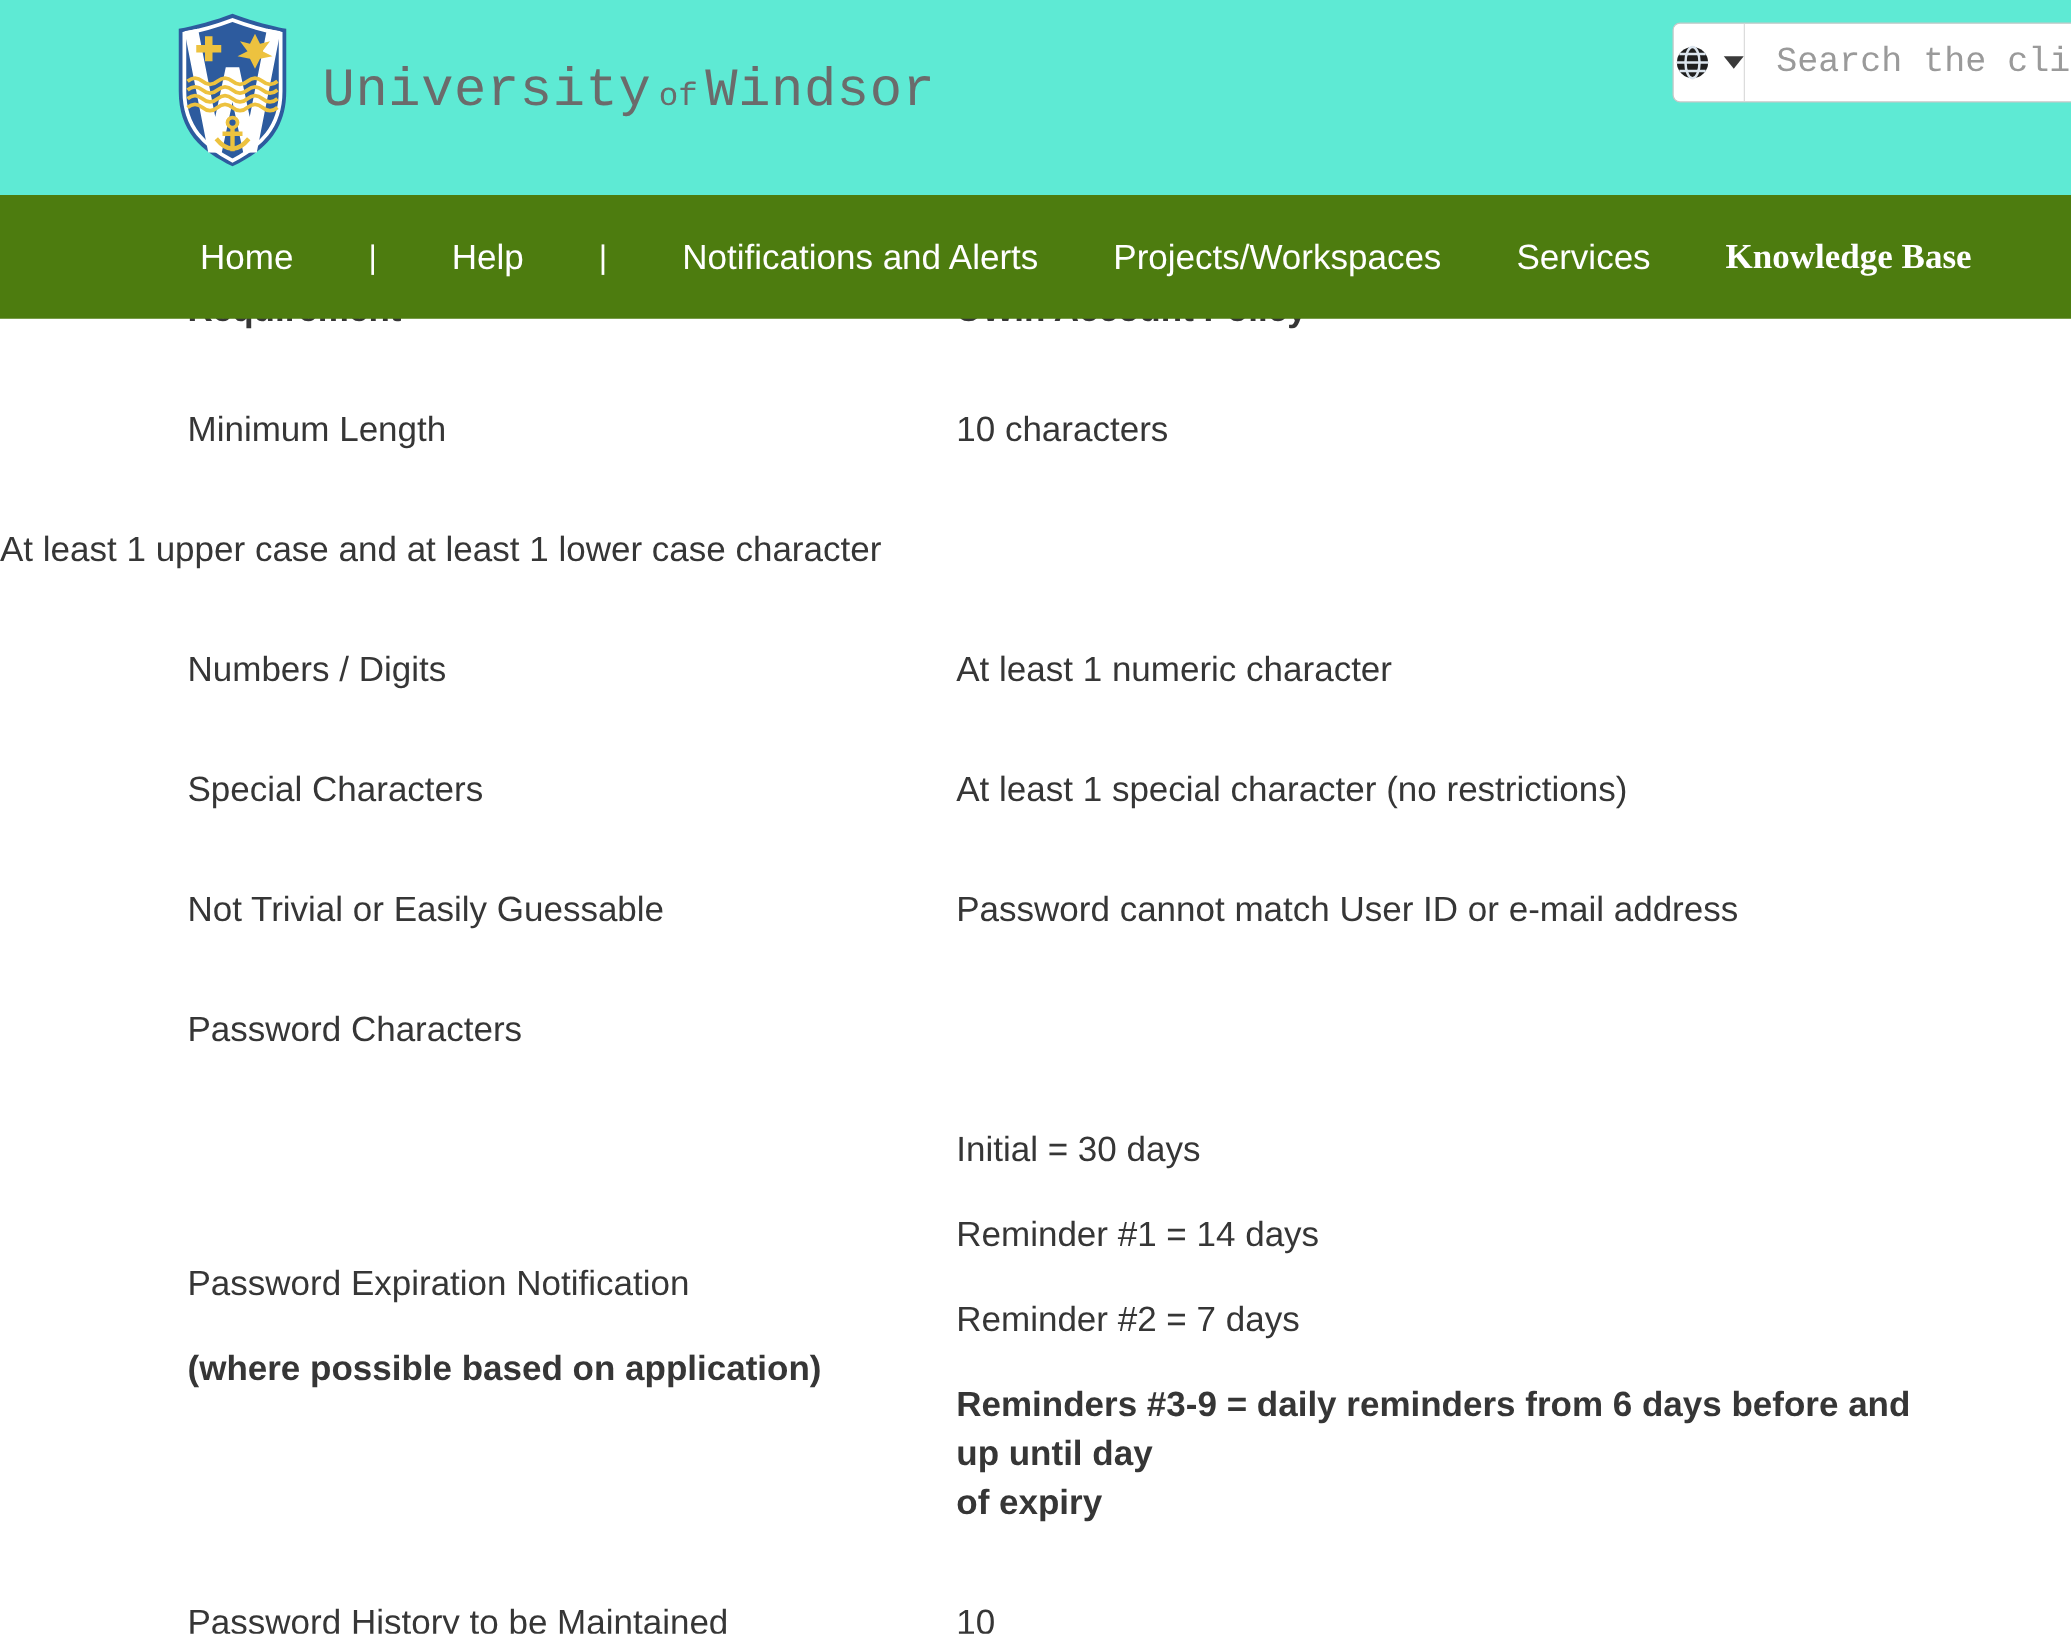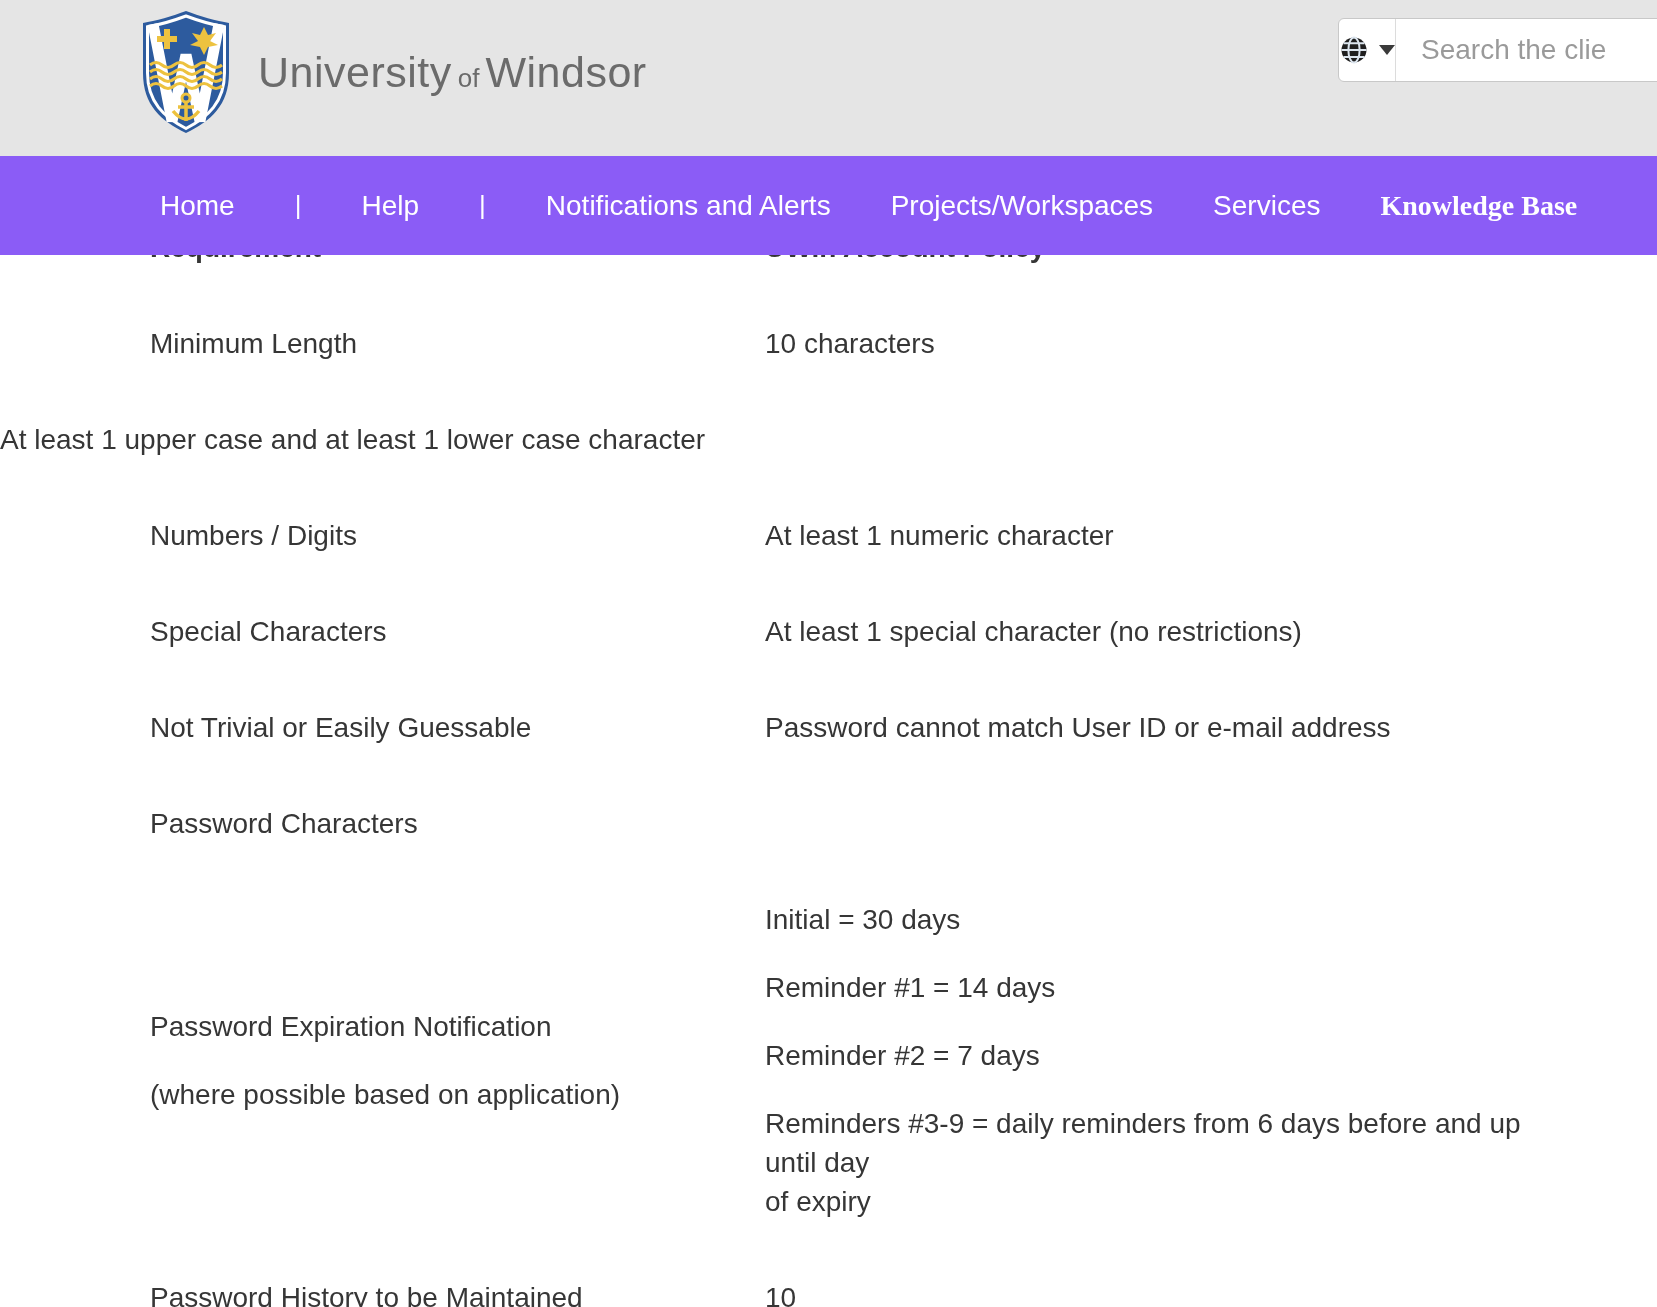--- a/index.html
+++ b/index.html
@@ -8,22 +8,23 @@
     position: relative;
     overflow: hidden;
     background: #ffffff;
     font-family: "Liberation Sans", sans-serif;
   }
 
   
   .topbar {
     position: absolute; top: 0; left: 0;
     width: 100%; height: 156px;
-    background: #e5e5e5;
+    background: #5eead4;
     z-index: 2;
+    font-family: Liberation Mono, monospace;
   }
   .brand {
     position: absolute; left: 140px; top: 9px;
     display: flex; align-items: center; gap: 26px;
     cursor: pointer;
   }
   .wordmark { display: flex; align-items: baseline; color: #6b6b6b; }
   .wm-big { font-size: 43px; letter-spacing: 0.5px; }
   .wm-of  { font-size: 26px; margin: 0 6px; }
 
@@ -52,21 +53,21 @@
     border: none; outline: none; background: transparent;
     font-family: inherit; font-size: 28px; color: #363636;
     padding-left: 25px;
   }
   .searchbox input::placeholder { color: #9a9a9a; }
 
   
   .nav {
     position: absolute; top: 156px; left: 0;
     width: 100%; height: 99px;
-    background: #8b5cf6;
+    background: #4d7c0f;
     z-index: 2;
     display: flex; align-items: center; gap: 60px;
     padding-left: 160px;
     white-space: nowrap;
   }
   .nav .navlink {
     color: #ffffff; font-size: 28px; text-decoration: none; cursor: pointer;
   }
   .nav .sep { color: #ffffff; font-size: 26px; }
   .nav .bold { font-weight: 700; font-family: Liberation Serif, serif; }
@@ -77,21 +78,21 @@
     z-index: 1;
     color: #363636; font-size: 28px; line-height: 39px;
   }
   .row { display: flex; }
   .cell { padding: 28px 0 29px; }
   .cell.l { margin-left: 150px; width: 615px; }
   .cell.r { width: 800px; }
   .header-row { font-weight: 700; }
   .tall .cell { display: flex; flex-direction: column; justify-content: center; }
   .tall p { margin: 0 0 29px; }
-  .tall p:last-child { margin-bottom: 0; }
+  .tall p:last-child { margin-bottom: 0; font-weight: bold; }
   .prewrap { white-space: pre-line; }
 </style>
 </head>
 <body>
 
 <div class="topbar">
 
   <div class="brand">
     <svg width="92" height="126" viewBox="0 0 92 126">
       <path d="M46 2 C33 7 15 12 3 14 L3 64 C3 96 21 112 46 124 C71 112 89 96 89 64 L89 14 C77 12 59 7 46 2 Z" fill="#2d5b9e"></path>

